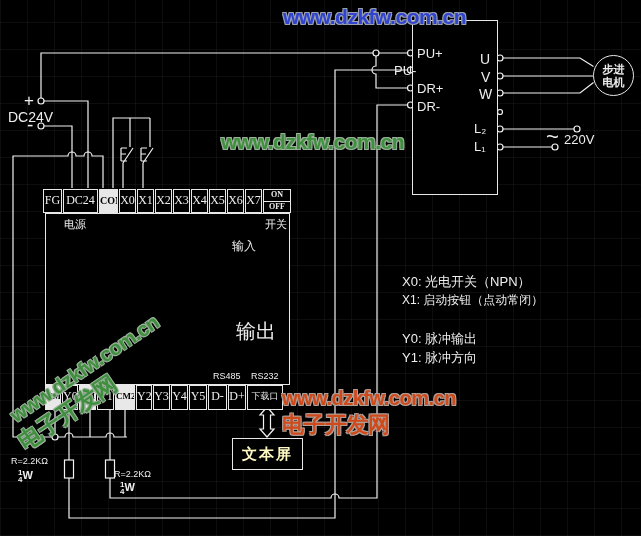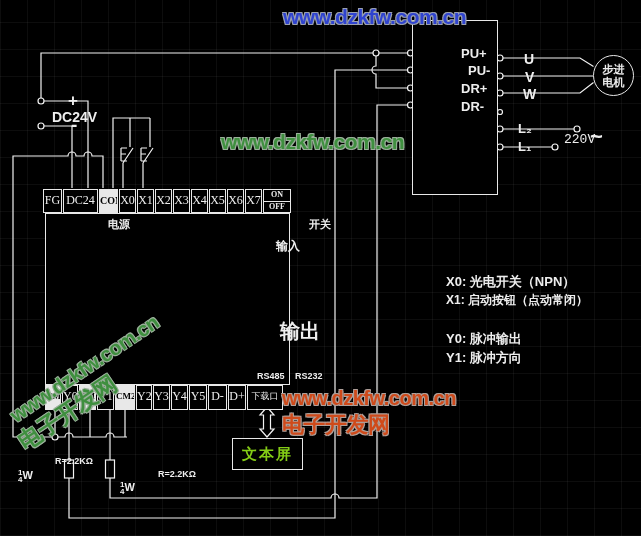--- a/index.html
+++ b/index.html
@@ -13,32 +13,32 @@
   .row{position:absolute;display:flex;gap:1px;z-index:12;}
   .cell{border:1px solid #e8e8e8;background:#000;color:#eee;
     font:12px "Liberation Serif",serif;text-align:center;line-height:21px;
     box-sizing:border-box;height:100%;overflow:hidden;white-space:nowrap;}
   .cell.inv{background:#e8e8e8;color:#000;font-weight:bold;}
   .cell.dl{font-size:9px;}
   .onoff{display:flex;flex-direction:column;padding:0;line-height:10px;font-size:8px;font-weight:bold;}
   .onoff .half{flex:1;}
   .onoff .half:first-child{border-bottom:1px solid #e8e8e8;}
   .lbl{position:absolute;color:#eee;z-index:15;white-space:nowrap;}
-  .cnb{font-weight:bold;margin-left:44px;}
+  .cnb{font-weight:normal;}
   .wm{position:absolute;z-index:40;font-weight:bold;white-space:nowrap;pointer-events:none;
     letter-spacing:-0.5px;}
   .wm-blue{color:#2f43cf;text-shadow:1px 1px 0 #9aa0b0,-1px -1px 0 #9aa0b0,1px -1px 0 #9aa0b0,-1px 1px 0 #9aa0b0;}
   .wm-green{color:#3f8f3f;text-shadow:1px 1px 0 #9ab09a,-1px -1px 0 #9ab09a,1px -1px 0 #9ab09a,-1px 1px 0 #9ab09a;}
   .wm-red{color:#cf4a1a;text-shadow:1px 1px 0 #b0a09a,-1px -1px 0 #b0a09a,1px -1px 0 #b0a09a,-1px 1px 0 #b0a09a;}
   .frac{display:inline-flex;flex-direction:column;vertical-align:middle;font-size:8px;line-height:7px;text-align:center;font-weight:bold;}
   .frac i{font-style:normal;}
   .motor{position:absolute;border:1px solid #e8e8e8;border-radius:50%;background:#000;
     display:flex;flex-direction:column;align-items:center;justify-content:center;
     color:#eee;font-size:11px;font-weight:bold;line-height:13px;z-index:10;}
-  .panel{display:flex;align-items:center;justify-content:center;color:#84cc16;
+  .panel{display:flex;align-items:center;justify-content:center;color:#fef9c3;
     font-size:15px;font-weight:bold;letter-spacing:2px;}
 </style>
 </head>
 <body>
 
 <div id="stage">
 
   <svg id="wires" width="641" height="536" viewBox="0 0 641 536">
     <g stroke="#f2f2f2" stroke-width="1.2" fill="none">
 
@@ -139,31 +139,31 @@
 
   <div class="lbl cnb" style="left:64px;top:217px;font-size:11px;">电源</div>
   <div class="lbl cnb" style="left:265px;top:217px;font-size:11px;">开关</div>
   <div class="lbl cnb" style="left:232px;top:238px;font-size:12px;">输入</div>
   <div class="lbl cnb" style="left:236px;top:318px;font-size:20px;">输出</div>
   <div class="lbl cnb" style="left:213px;top:371px;font-size:9px;">RS485</div>
   <div class="lbl cnb" style="left:251px;top:371px;font-size:9px;">RS232</div>
 
   <div class="box" style="left:412px;top:20px;width:86px;height:175px;"></div>
   <div class="lbl cnb" style="left:417px;top:46px;font-size:13px;">PU+</div>
-  <div class="lbl cnb" style="left:424px;top:63px;font-size:13px;">PU-</div>
+  <div class="lbl cnb" style="left:394px;top:63px;font-size:13px;">PU-</div>
   <div class="lbl cnb" style="left:417px;top:81px;font-size:13px;">DR+</div>
   <div class="lbl cnb" style="left:417px;top:99px;font-size:13px;">DR-</div>
   <div class="lbl cnb" style="left:480px;top:51px;font-size:14px;">U</div>
   <div class="lbl cnb" style="left:481px;top:69px;font-size:14px;">V</div>
   <div class="lbl cnb" style="left:479px;top:86px;font-size:14px;">W</div>
   <div class="lbl cnb" style="left:474px;top:121px;font-size:13px;">L₂</div>
   <div class="lbl cnb" style="left:474px;top:139px;font-size:13px;">L₁</div>
 
   <div class="lbl cnb" style="left:546px;top:124px;font-size:22px;">~</div>
-  <div class="lbl" style="left:564px;top:132px;font-size:13px;font-family:Liberation Mono, monospace;">220V</div>
+  <div class="lbl" style="left:564px;top:132px;font-size:13px;font-family:Liberation Sans, sans-serif;">220V</div>
 
   <div class="motor" style="left:593px;top:55px;width:39px;height:39px;">
     <span>步进</span>
     <span>电机</span>
   </div>
 
   <div class="box panel" style="left:232px;top:438px;width:71px;height:32px;">
       <span>文本屏</span>
     </div>
 

